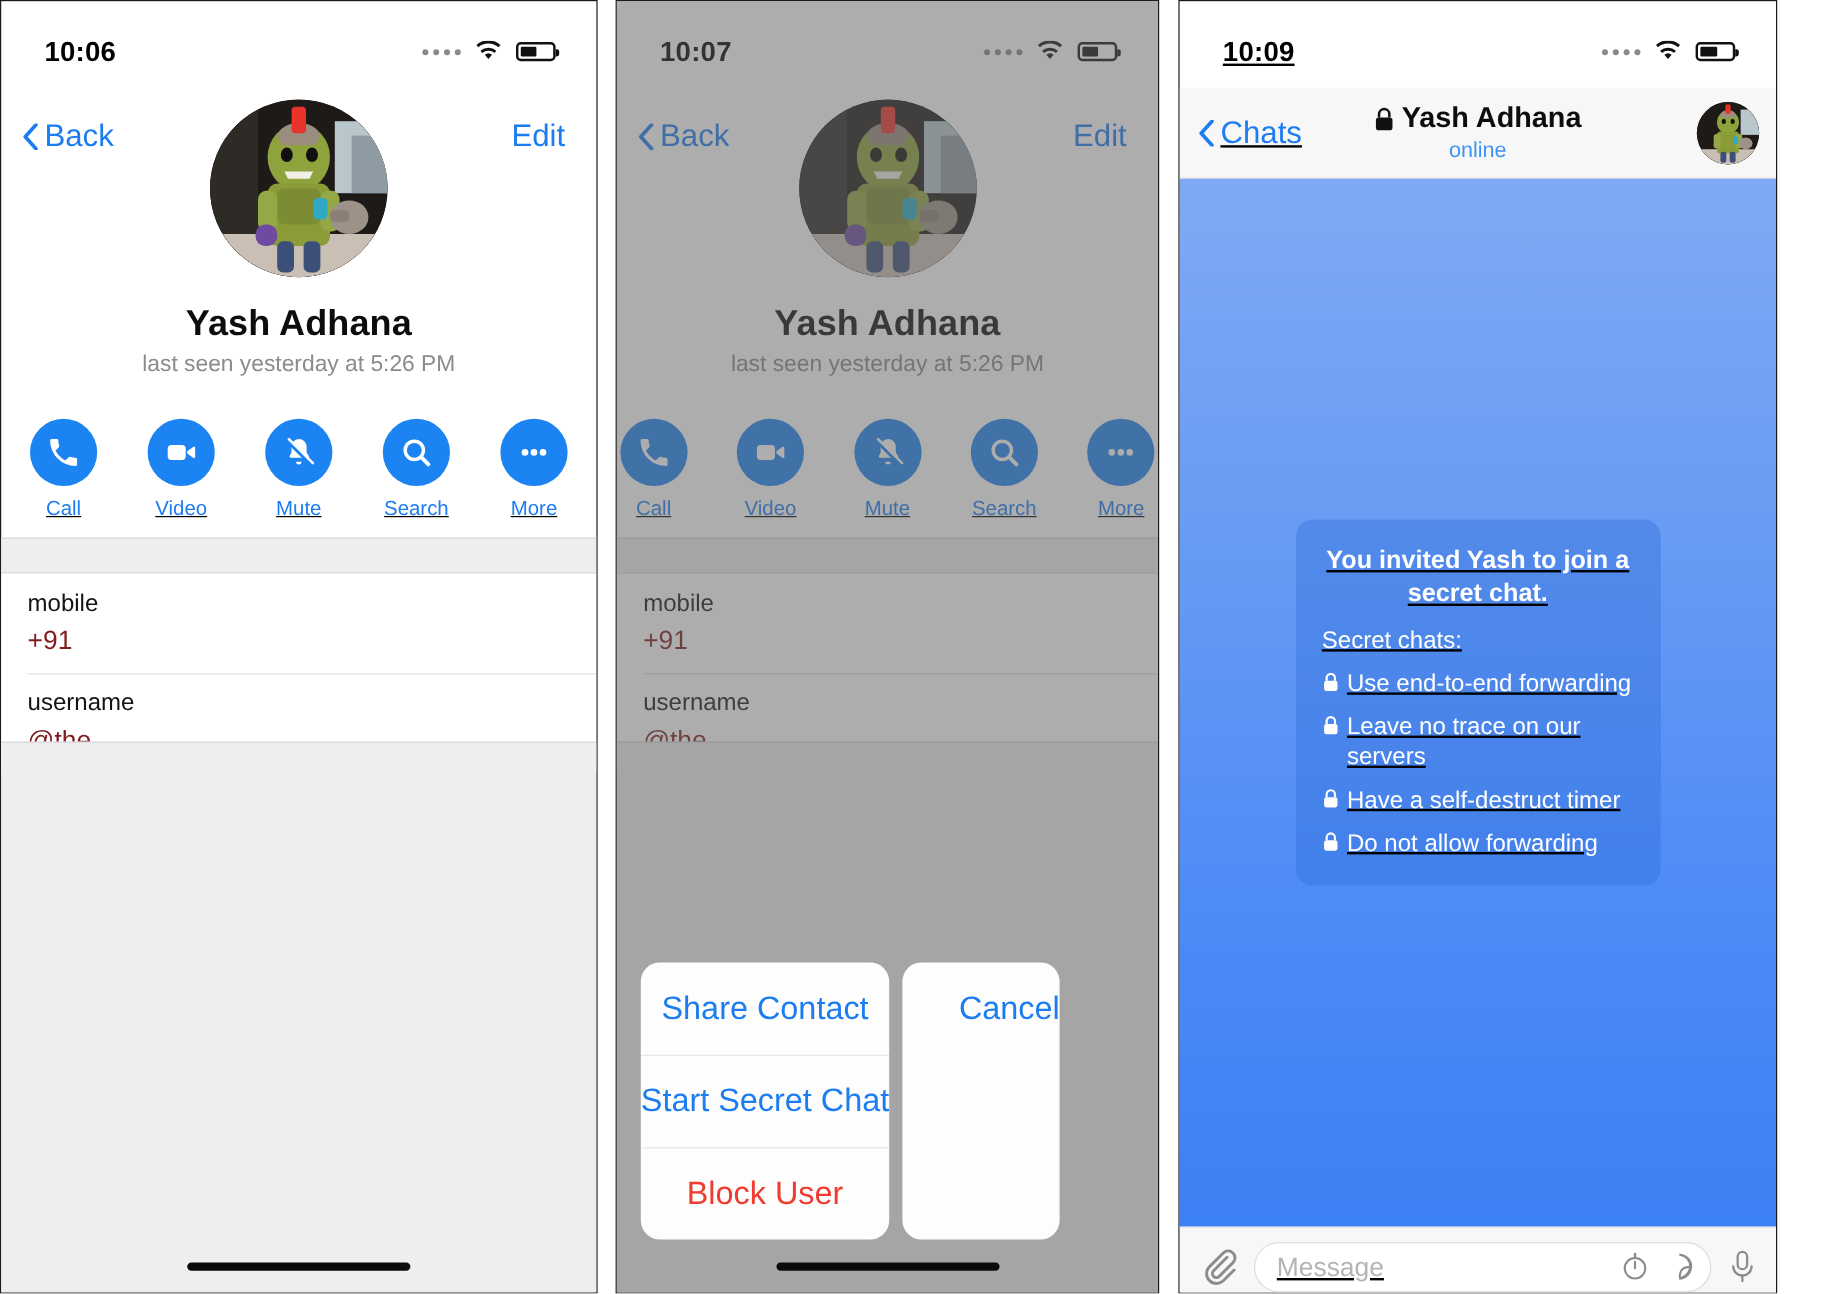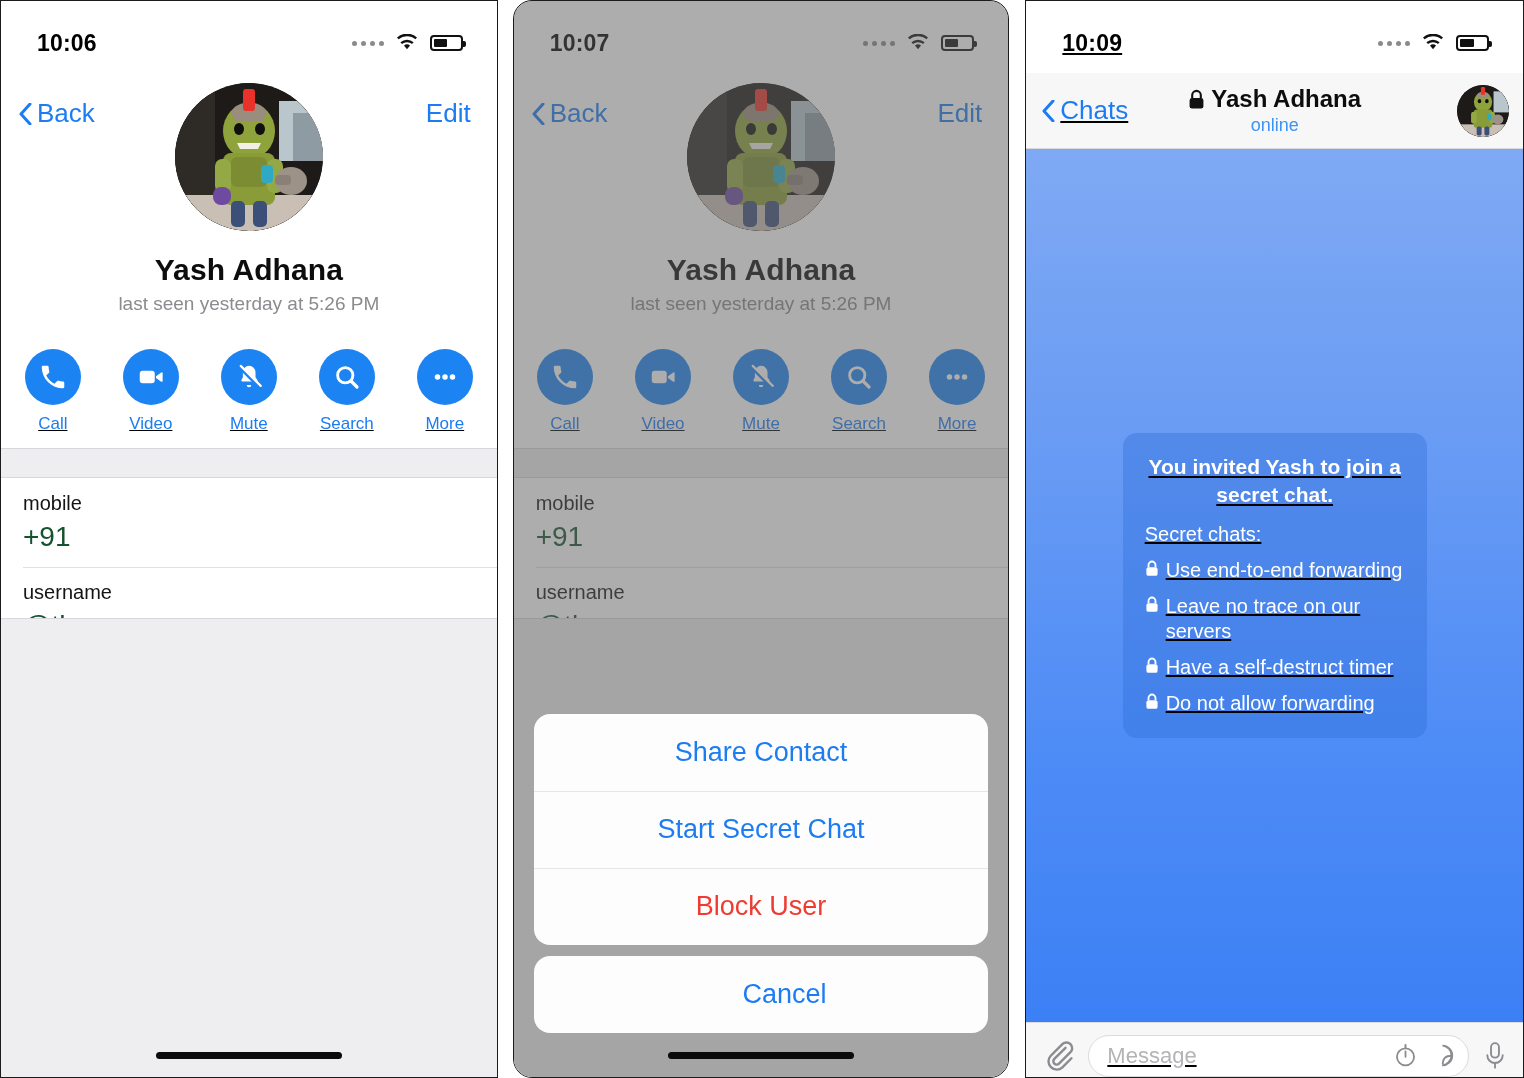--- a/index.html
+++ b/index.html
@@ -18,21 +18,21 @@
 
   
   .panel {
     position: relative;
     height: 1078px;
     background: #ffffff;
     overflow: hidden;
     border: 1px solid #1b1b1b;
   }
   .panel.p1 { width: 498px; }
-  .panel.p2 { width: 497px; margin-left: 15px; border-radius: 19px; }
+  .panel.p2 { width: 453px; margin-left: 15px; }
   .panel.p3 { width: 499px; margin-left: 16px; text-decoration: underline; }
 
   
   .statusbar {
     position: relative;
     height: 60px;
     display: flex;
     align-items: center;
     justify-content: space-between;
     padding: 0 34px 0 36px;
@@ -116,40 +116,40 @@
 
   
   .list-gap { height: 30px; background: #eeeef0; border-top:1px solid #d7d7db; border-bottom:1px solid #d7d7db;}
   .info-rows { background: #ffffff; }
   .info-row { padding: 14px 22px 14px 22px; position: relative; }
   .info-row + .info-row::before {
     content: ""; position: absolute; top: 0; left: 22px; right: 0;
     height: 1px; background: #e2e2e6;
   }
   .info-key { font-size: 20px; color: #141414; }
-  .info-val { font-size: 28px; color: #14532d; margin-top: 6px; }
+  .info-val { font-size: 22px; color: #7f1d1d; margin-top: 6px; }
   .fill-grey { flex: 1; background: #eeeef0; }
 
   
   .home-ind {
     position: absolute; bottom: 18px; left: 50%; transform: translateX(-50%);
     width: 186px; height: 7px; border-radius: 4px; background: #0b0b0b;
   }
 
   
   .dim {
     position: absolute; inset: 0;
     background: rgba(97,97,97,0.52);
     pointer-events: none;
   }
   
   .sheet-wrap {
     position: absolute; left: 0; right: 0; bottom: 44px;
     padding: 0 20px;
-    display: flex; flex-direction: column; gap: 11px;
+    display: flex; flex-direction: row; gap: 11px;
     z-index: 5;
   }
   .sheet-group {
     background: #fdfdfd; border-radius: 16px; overflow: hidden;
   }
   .sheet-item {
     height: 77px;
     display: flex; align-items: center; justify-content: center;
     font-size: 27px; color: #1c7cf2;
     position: relative;

